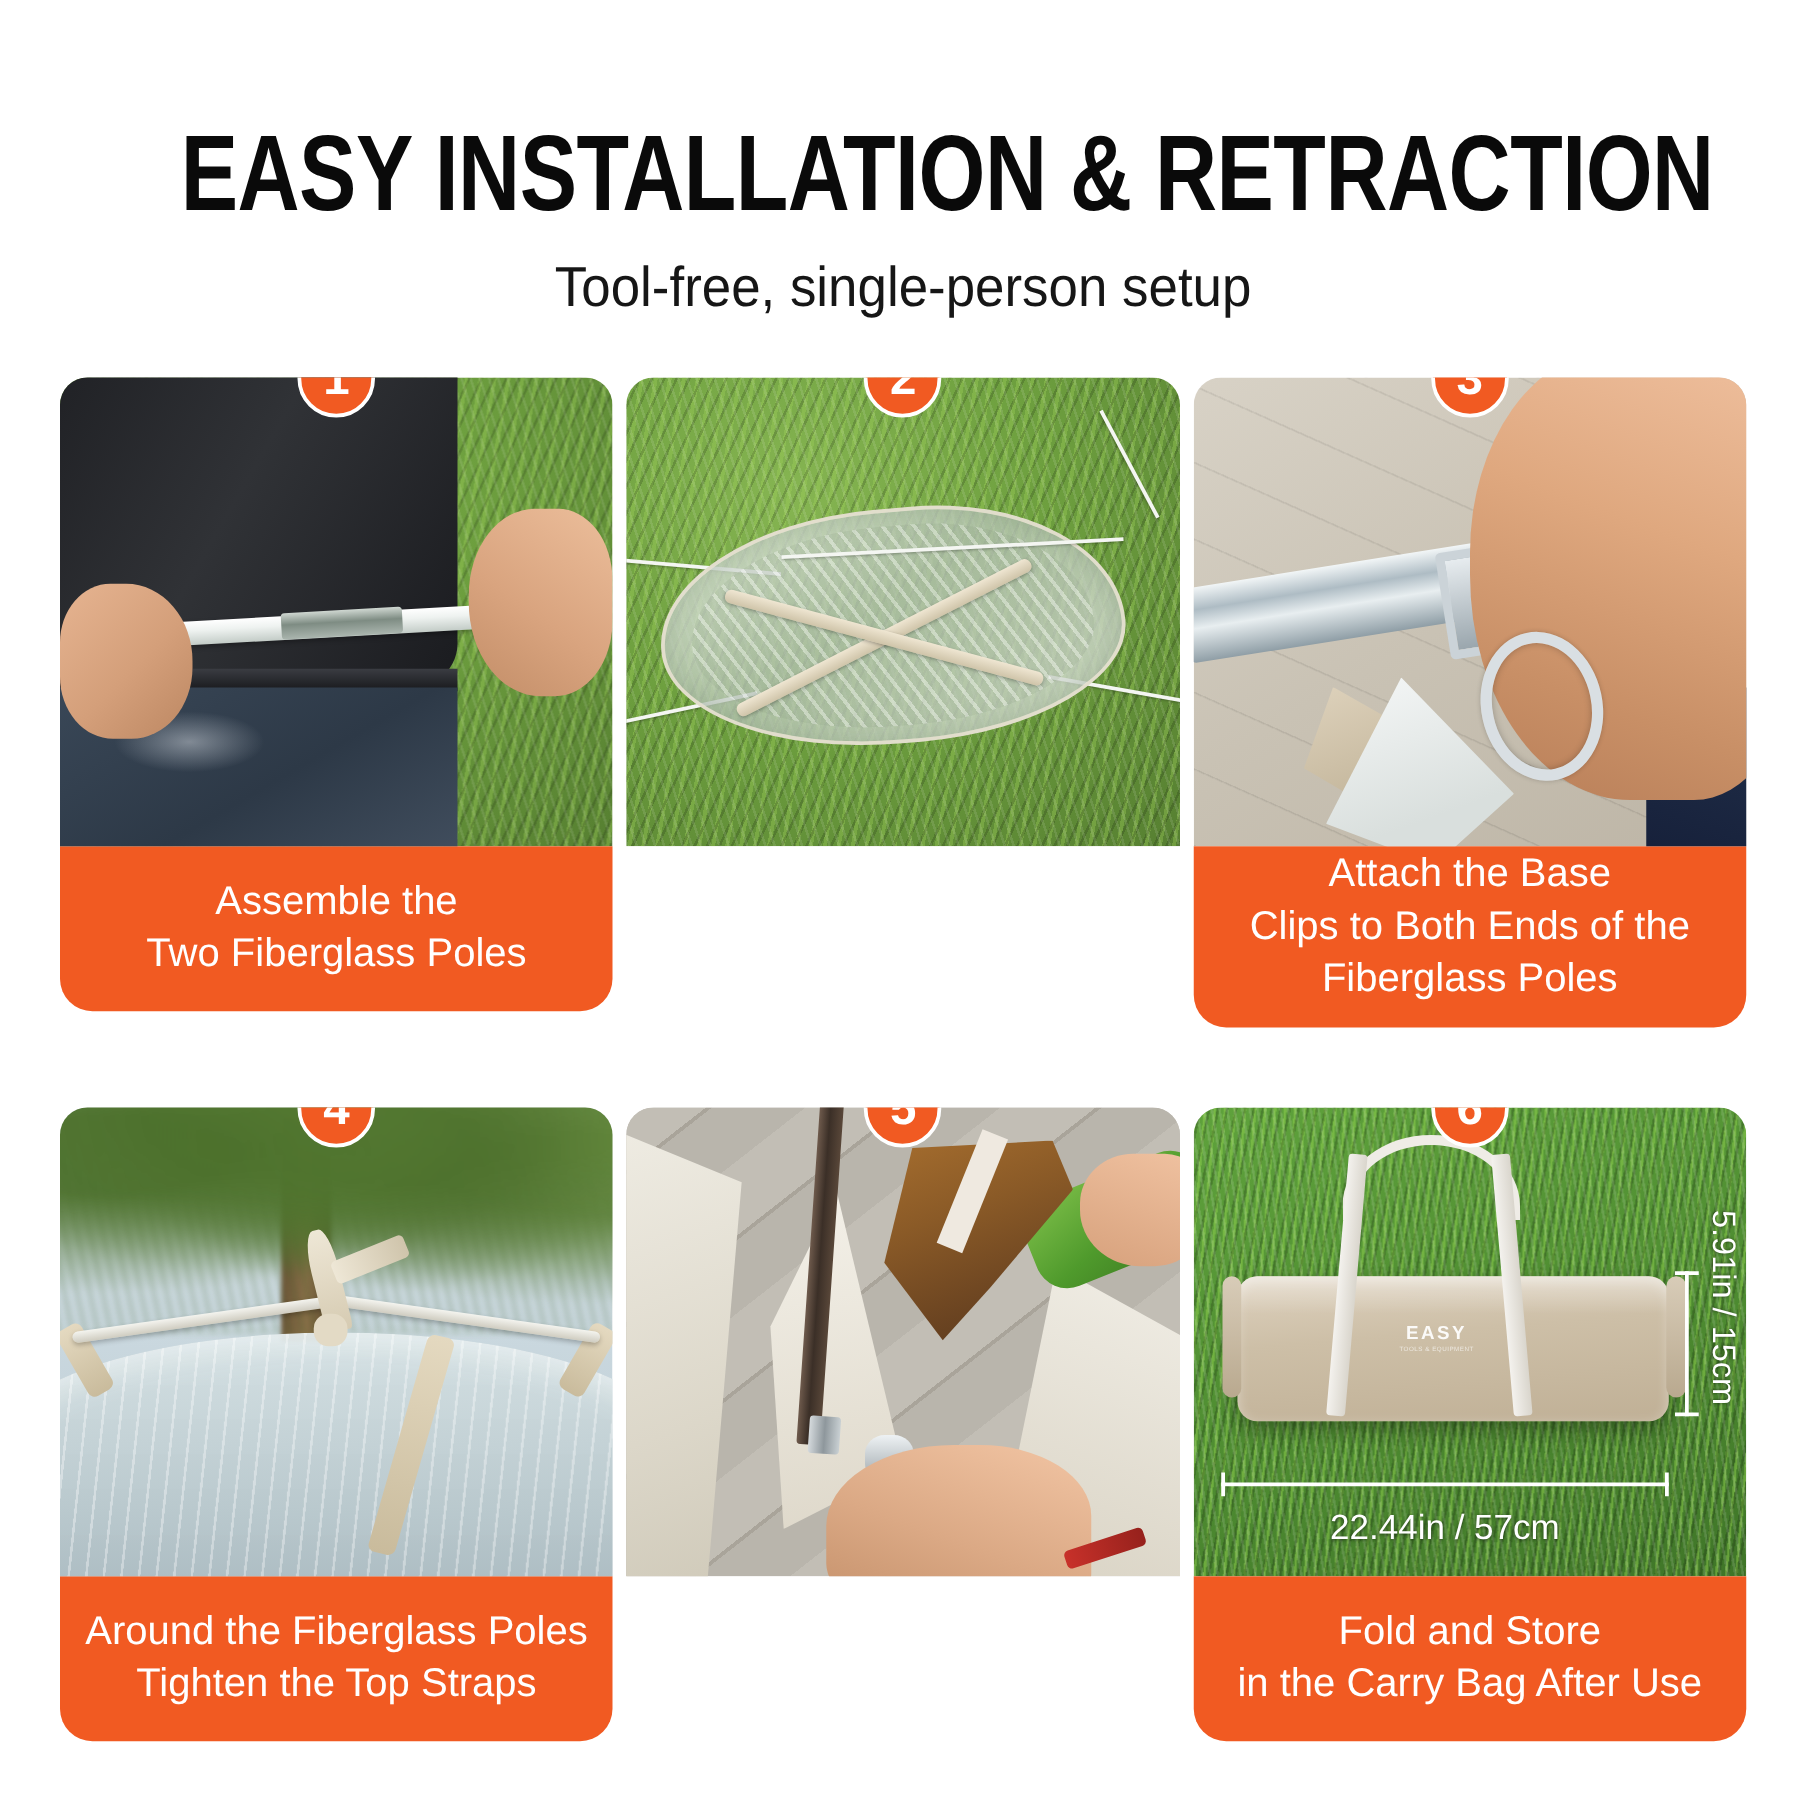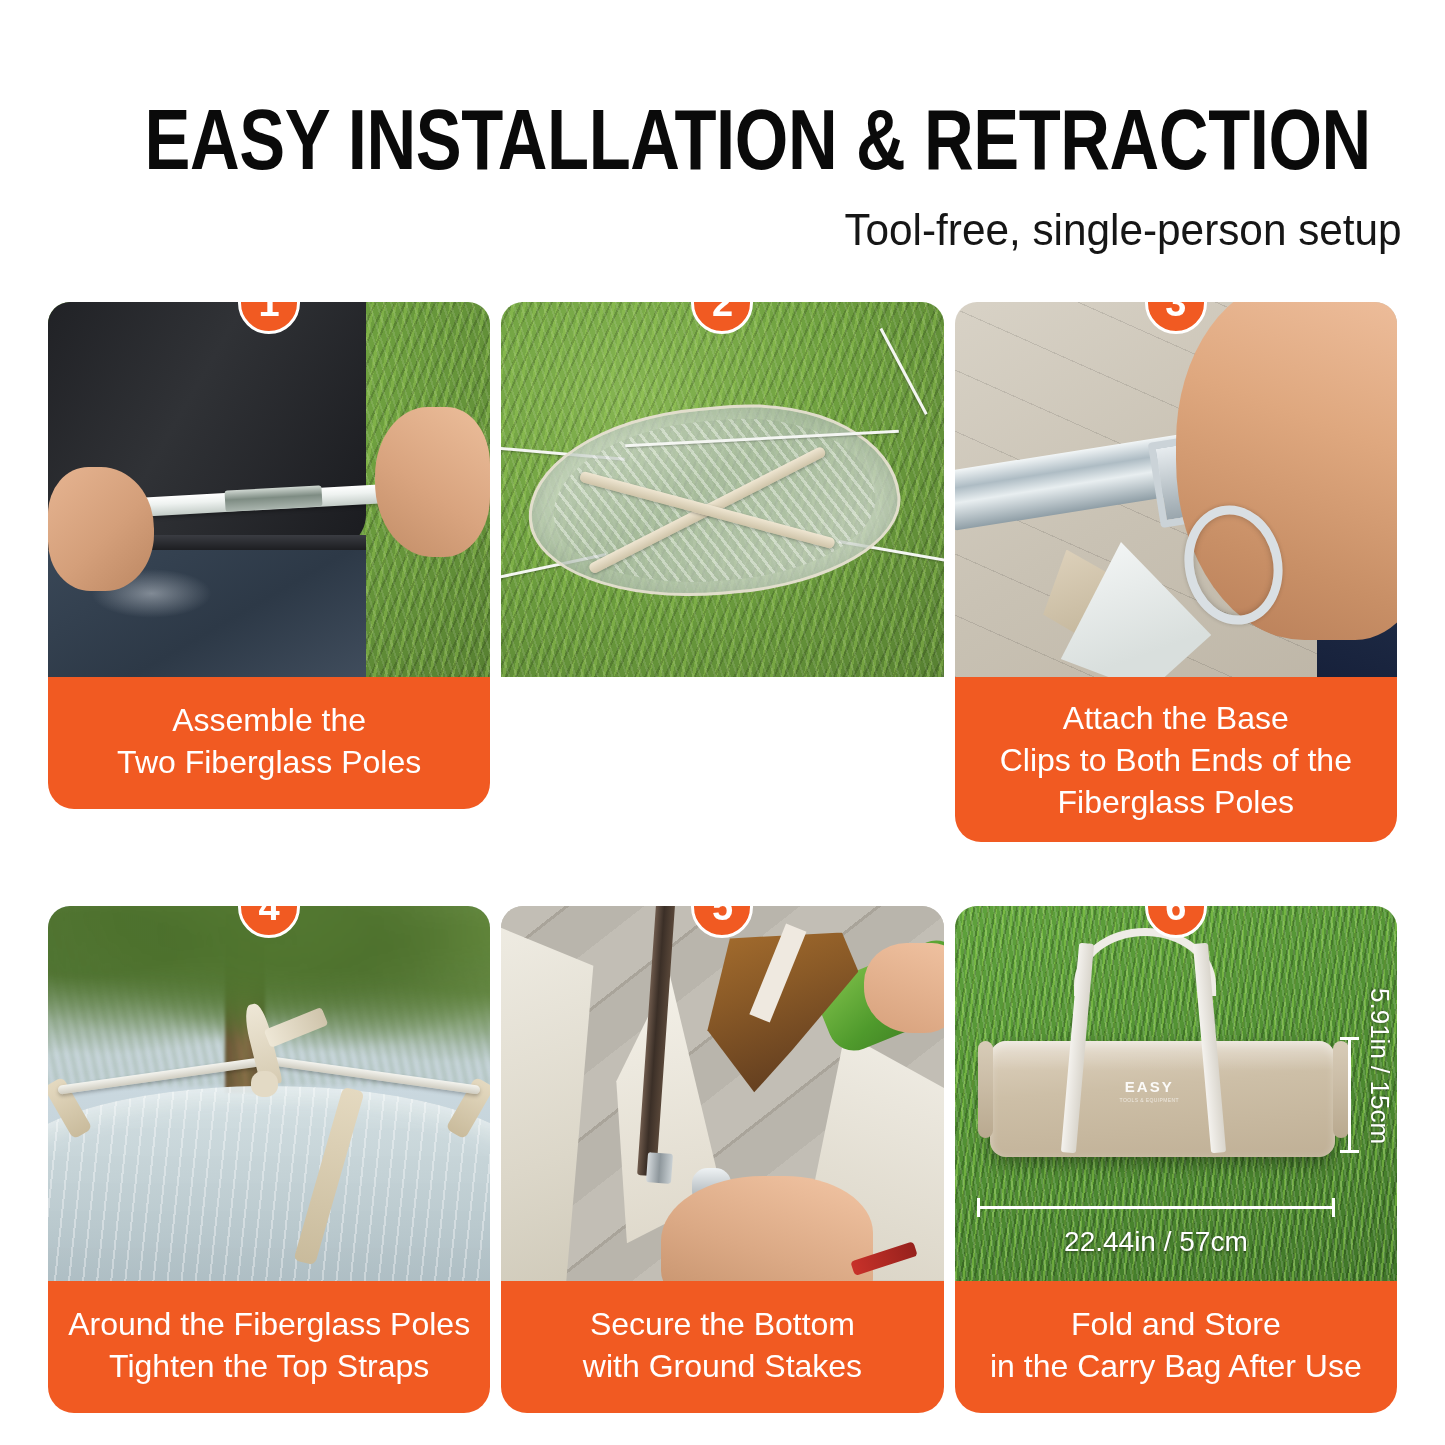--- a/index.html
+++ b/index.html
@@ -15,21 +15,21 @@
   .page {
     position: relative;
     width: 1445px;
     height: 1445px;
     background: #ffffff;
   }
 
   
   .header {
     padding-top: 96px;
-    text-align: right;
+    text-align: center;
   }
 
   .main-title {
     font-family: "Liberation Sans", sans-serif;
     font-weight: 700;
     font-size: 86px;
     line-height: 1.0;
     letter-spacing: -0.5px;
     color: #0a0a0a;
     transform: scaleX(0.80);
@@ -107,21 +107,21 @@
     text-align: center;
     font-size: 32px;
     line-height: 1.32;
     padding: 22px 14px 26px 14px;
     min-height: 132px;
     display: flex;
     flex-direction: column;
     justify-content: center;
     align-items: center;
   }
-  .caption.three-line { min-height: 132px; padding: 20px 10px 18px 10px; }
+  .caption.three-line { min-height: 132px; padding: 0 10px 18px 10px; }
   .caption .cline { display: block; white-space: nowrap; }
 
   
 
   
   .grass {
     position: absolute; inset: 0;
     background:
       repeating-linear-gradient(72deg, rgba(255,255,255,.10) 0 2px, rgba(0,0,0,0) 2px 7px),
       repeating-linear-gradient(-65deg, rgba(0,0,0,.16) 0 2px, rgba(0,0,0,0) 2px 9px),
@@ -562,24 +562,20 @@
           <div class="s5-stake"></div>
           <div class="s5-hammer-handle"></div>
           <div class="s5-hammer-head"></div>
           <div class="s5-hammer-claw"></div>
           <div class="s5-hand-top"></div>
           <div class="s5-hand-bot"></div>
           <div class="s5-bracelet"></div>
         </div>
         <div class="badge">5</div>
       </div>
-      <div class="caption">
-        <span class="cline">Secure the Bottom</span>
-        <span class="cline">with Ground Stakes</span>
-      </div>
     </div>
 
     <div class="card">
       <div class="photo">
         <div class="photo-inner">
           <div class="grass dense"></div>
 
           <div class="s6-handle-arc"></div>
           <div class="s6-bag"></div>
           <div class="s6-endcap-l"></div>

